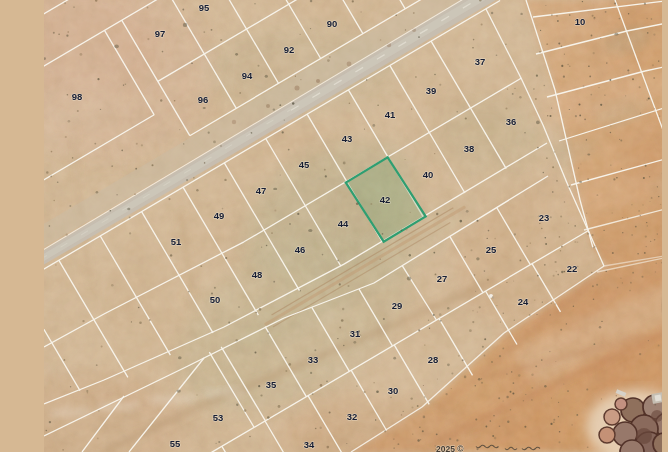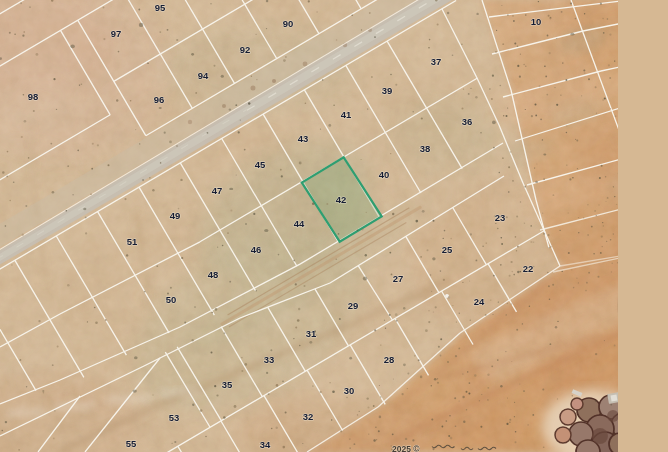--- a/index.html
+++ b/index.html
@@ -1,16 +1,16 @@
 <!DOCTYPE html>
 <html><head>
 <meta charset="utf-8">
 <style>
 html,body{margin:0;padding:0;background:#d6b893;}
-#map{position:relative;width:618px;height:452px;overflow:hidden;}
+#map{position:relative;width:618px;height:452px;overflow:hidden;margin-left:44px;}
 text{font-family:"Liberation Sans",sans-serif;font-weight:bold;font-size:9.5px;fill:#161d33;text-anchor:middle;paint-order:stroke;stroke:rgba(250,244,230,0.5);stroke-width:1.1px;}
 </style>
 </head>
 <body>
 
 <div id="map">
 <svg width="668" height="452" viewBox="0 0 668 452" xmlns="http://www.w3.org/2000/svg">
 <defs>
 <filter id="b07">
           <feGaussianBlur stdDeviation="0.7"></feGaussianBlur>

